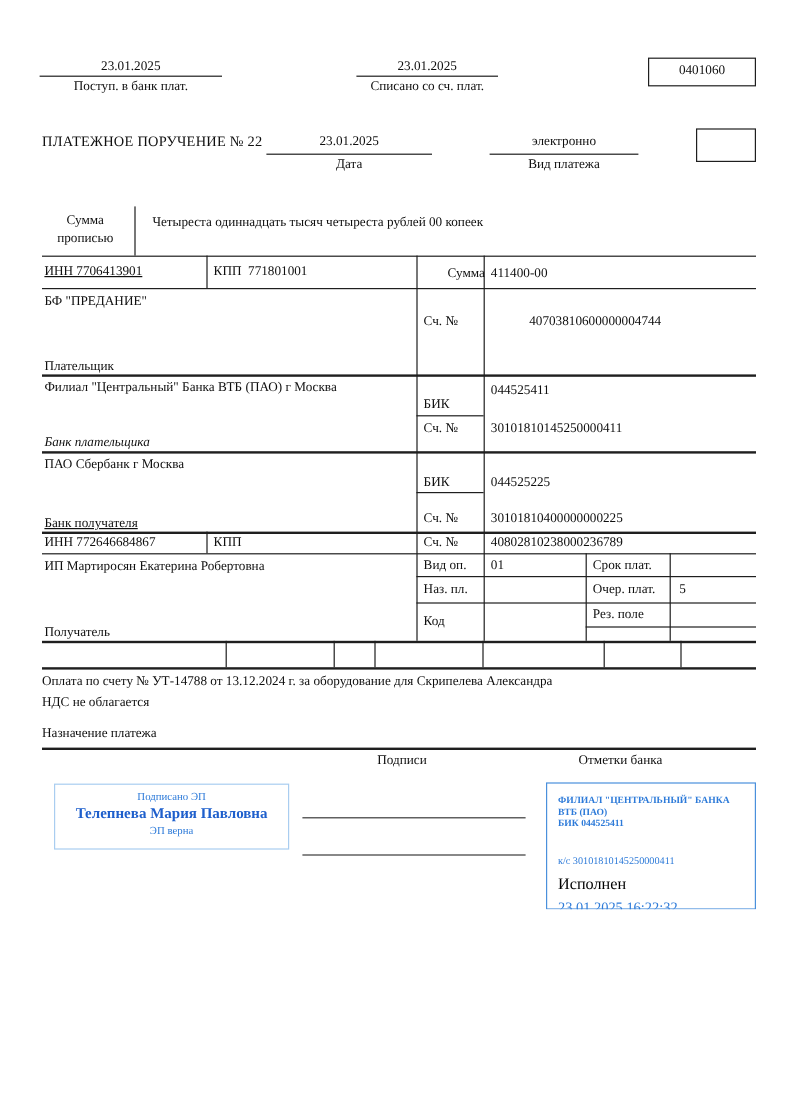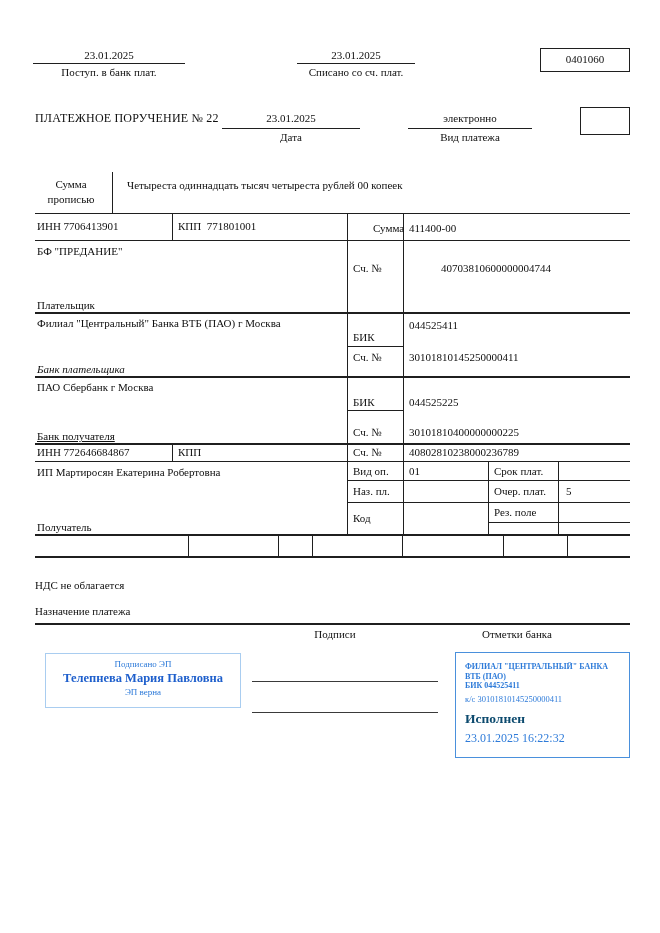--- a/index.html
+++ b/index.html
@@ -15,22 +15,22 @@
   .title{font-size:12px;letter-spacing:.2px;}
   .wrap{white-space:normal;}
   .sig-stamp{position:absolute;left:45px;top:653px;width:194px;height:53px;
              border:1px solid #a9cdf0;text-align:center;}
   .sig-stamp .s1{margin-top:5px;font-size:9px;line-height:11px;color:#2e7bd9;}
   .sig-stamp .s2{margin-top:1px;font-size:12.5px;line-height:15px;font-weight:bold;color:#1e5fcc;}
   .sig-stamp .s3{margin-top:1px;font-size:9px;line-height:11px;color:#2e7bd9;}
   .bank-stamp{position:absolute;left:455px;top:652px;width:175px;height:106px;
               border:1px solid #4a90dc;box-sizing:border-box;padding:9px 8px 0 9px;}
   .bank-stamp .b{font-size:8px;line-height:9.5px;font-weight:bold;color:#2e7bd9;white-space:nowrap;}
-  .bank-stamp .ks{margin-top:3px;font-size:8.5px;line-height:10px;color:#2e7bd9;white-space:nowrap;}
-  .bank-stamp .st{margin-top:7px;font-size:13.5px;line-height:15px;font-weight:bold;color:#0c4a6e;}
+  .bank-stamp .ks{margin-top:21px;font-size:8.5px;line-height:10px;color:#2e7bd9;white-space:nowrap;}
+  .bank-stamp .st{margin-top:7px;font-size:13.5px;line-height:15px;font-weight:normal;color:#000000;}
   .bank-stamp .dt{margin-top:6px;font-size:12px;line-height:12px;color:#2e7bd9;}
   .sigline{position:absolute;height:1px;background:#3a3a3a;}
 </style>
 </head>
 <body>
 
 <div class="page">
 
   <div class="t c" style="left:33px;top:49px;width:152px;">23.01.2025</div>
   <div class="hl" style="left:33px;top:63px;width:152px;"></div>
@@ -78,21 +78,21 @@
   <div class="vl" style="left:488px;top:461px;height:73px;"></div>
   <div class="vl" style="left:558px;top:461px;height:73px;"></div>
 
   <div class="vl" style="left:188px;top:534px;height:22px;"></div>
   <div class="vl" style="left:278px;top:534px;height:22px;"></div>
   <div class="vl" style="left:312px;top:534px;height:22px;"></div>
   <div class="vl" style="left:402px;top:534px;height:22px;"></div>
   <div class="vl" style="left:503px;top:534px;height:22px;"></div>
   <div class="vl" style="left:567px;top:534px;height:22px;"></div>
 
-  <div class="t" style="left:37px;top:220px;">ИНН 7706413901</div>
+  <div class="t" style="left:37px;top:220px;text-decoration:underline;">ИНН 7706413901</div>
   <div class="t pre" style="left:178px;top:220px;">КПП  771801001</div>
   <div class="t" style="left:373px;top:222px;">Сумма</div>
   <div class="t" style="left:409px;top:222px;">411400-00</div>
 
   <div class="t" style="left:37px;top:245px;">БФ "ПРЕДАНИЕ"</div>
   <div class="t" style="left:353px;top:262px;">Сч. №</div>
   <div class="t" style="left:409px;top:262px;margin-left:32px;">40703810600000004744</div>
   <div class="t" style="left:37px;top:299px;">Плательщик</div>
 
   <div class="t" style="left:37px;top:317px;">Филиал "Центральный" Банка ВТБ (ПАО) г Москва</div>
@@ -117,20 +117,21 @@
   <div class="t" style="left:353px;top:465px;">Вид оп.</div>
   <div class="t" style="left:409px;top:465px;">01</div>
   <div class="t" style="left:494px;top:465px;">Срок плат.</div>
   <div class="t" style="left:353px;top:485px;">Наз. пл.</div>
   <div class="t" style="left:494px;top:485px;">Очер. плат.</div>
   <div class="t" style="left:566px;top:485px;">5</div>
   <div class="t" style="left:353px;top:512px;">Код</div>
   <div class="t" style="left:494px;top:506px;">Рез. поле</div>
   <div class="t" style="left:37px;top:521px;">Получатель</div>
 
+  <div class="t" style="left:35px;top:562px;">Оплата по счету № УТ-14788 от 13.12.2024 г. за оборудование для Скрипелева Александра</div>
   <div class="t" style="left:35px;top:579px;">НДС не облагается</div>
   <div class="t" style="left:35px;top:605px;">Назначение платежа</div>
   <div class="hl2" style="left:35px;top:623px;width:595px;"></div>
 
   <div class="t c" style="left:265px;top:628px;width:140px;">Подписи</div>
   <div class="t c" style="left:447px;top:628px;width:140px;">Отметки банка</div>
 
   <div class="sig-stamp">
     <div class="s1">Подписано ЭП</div>
     <div class="s2">Телепнева Мария Павловна</div>

